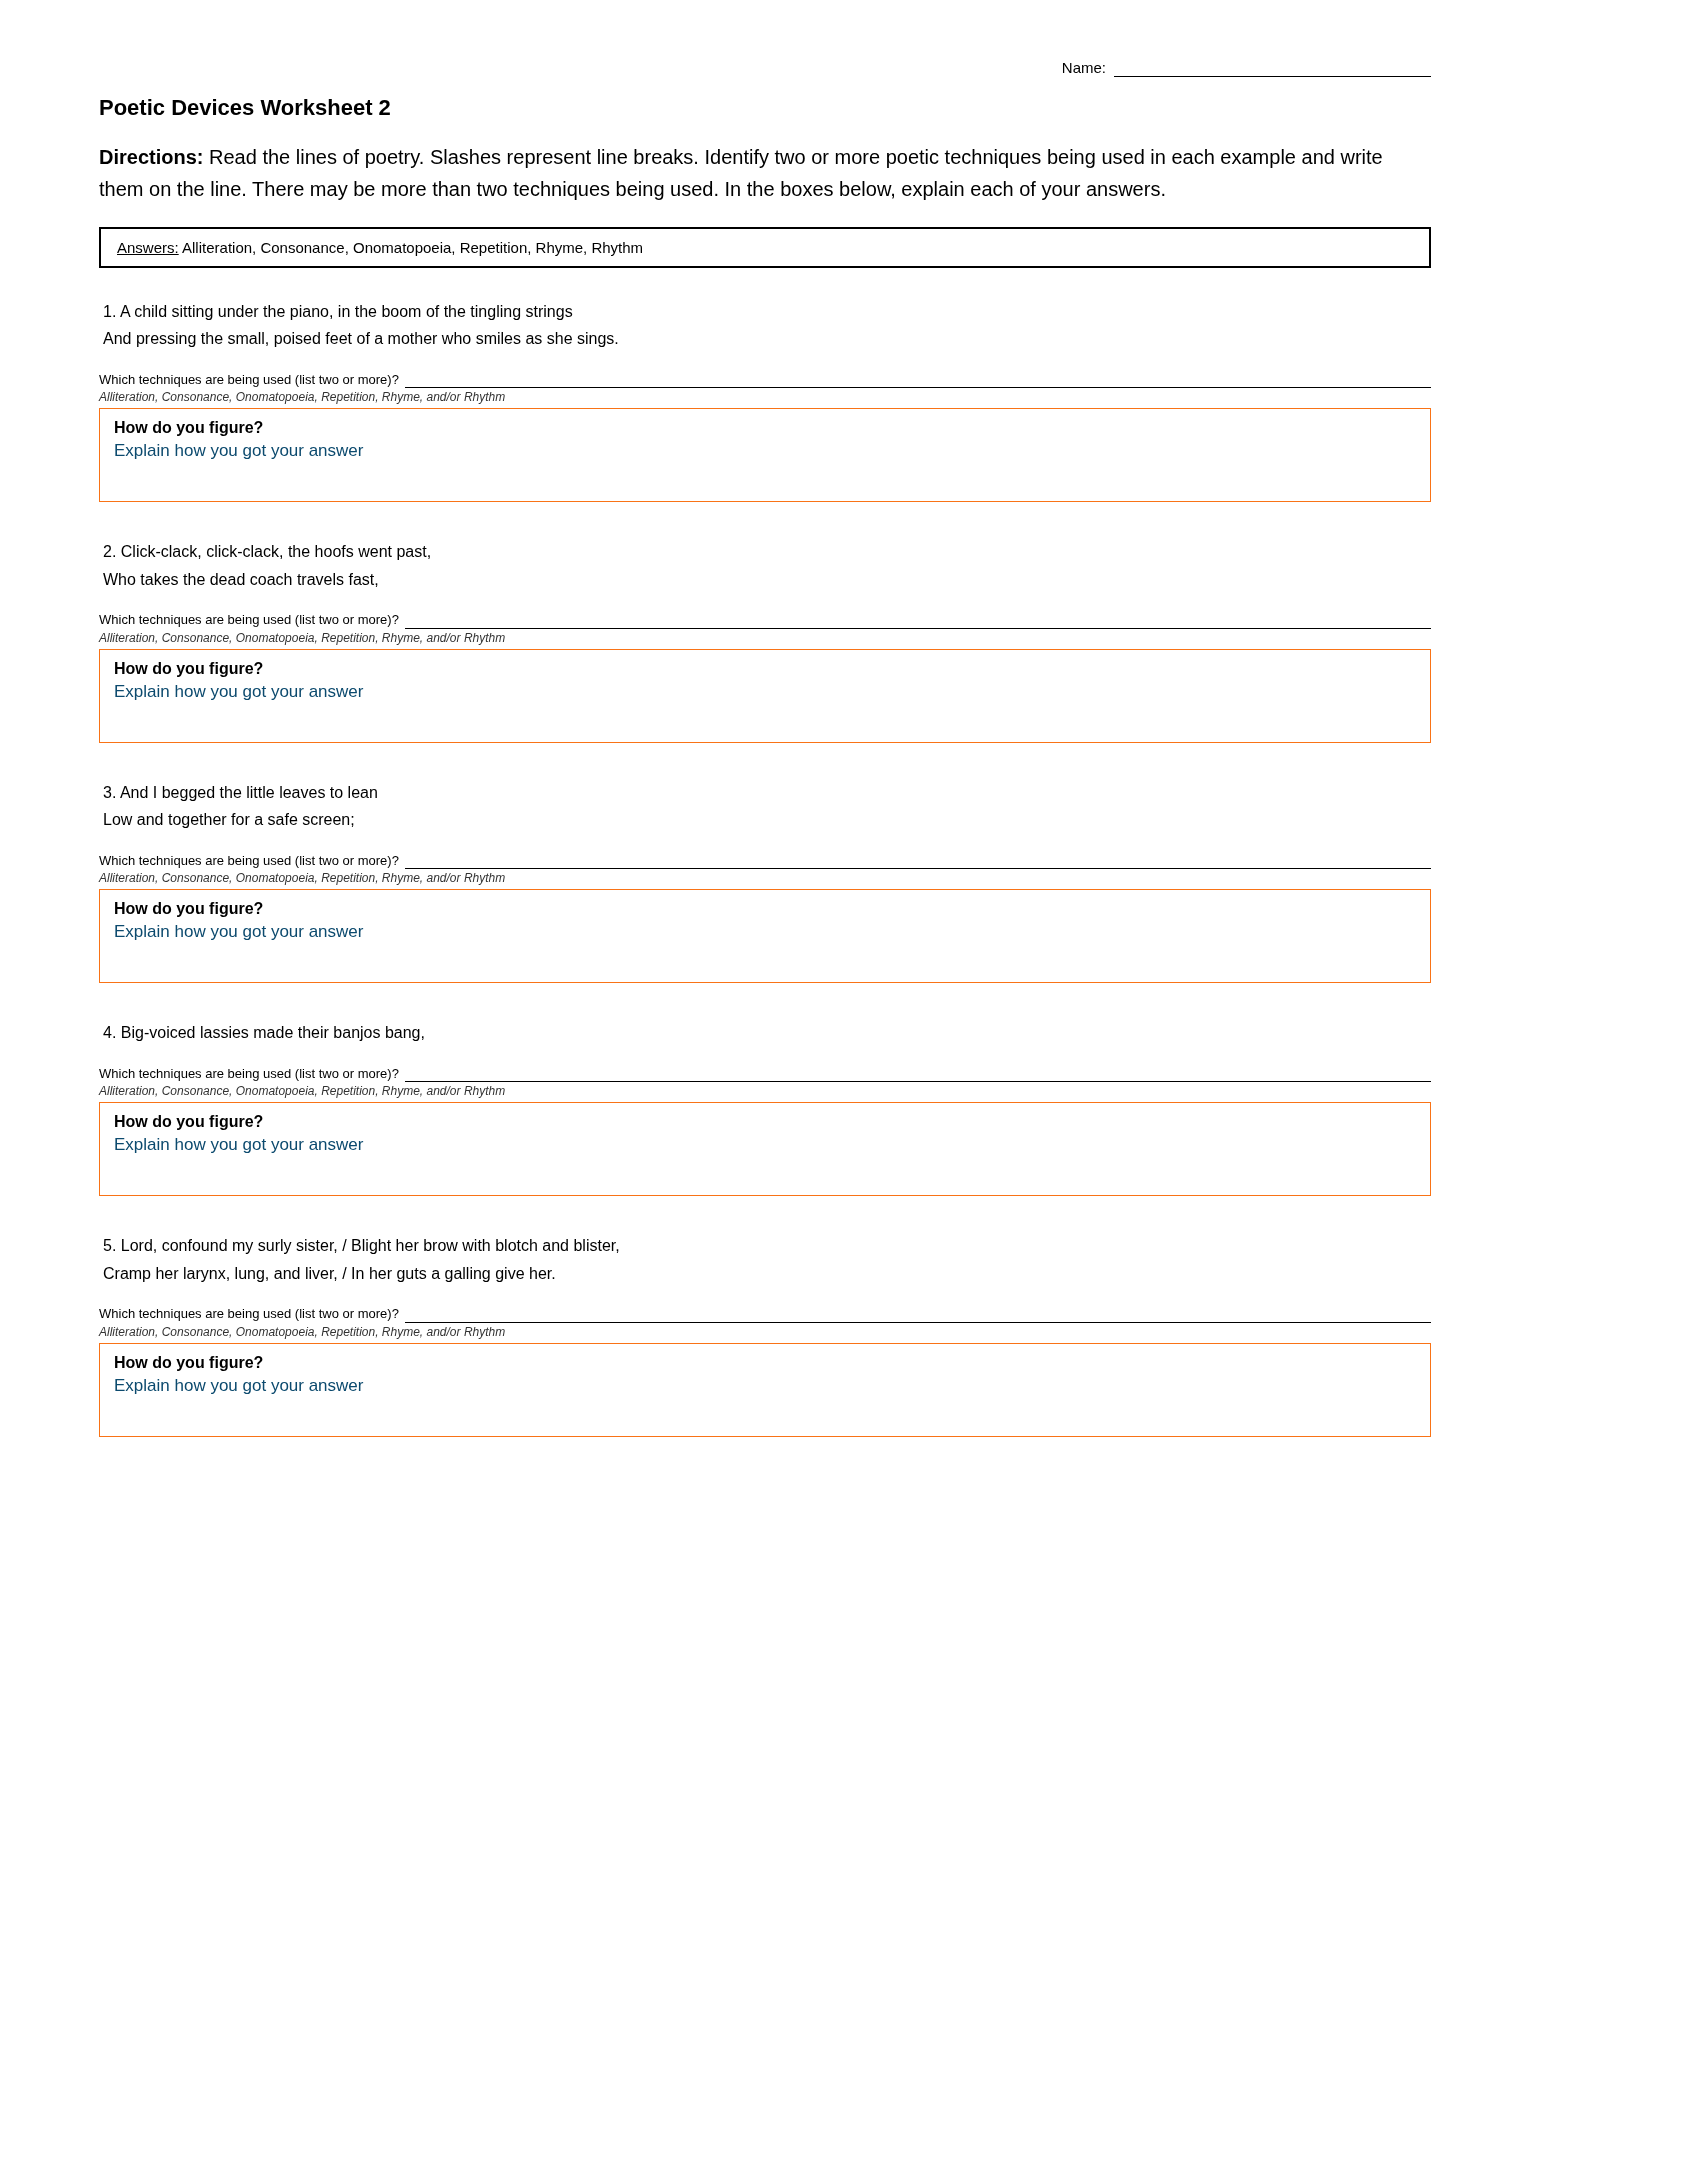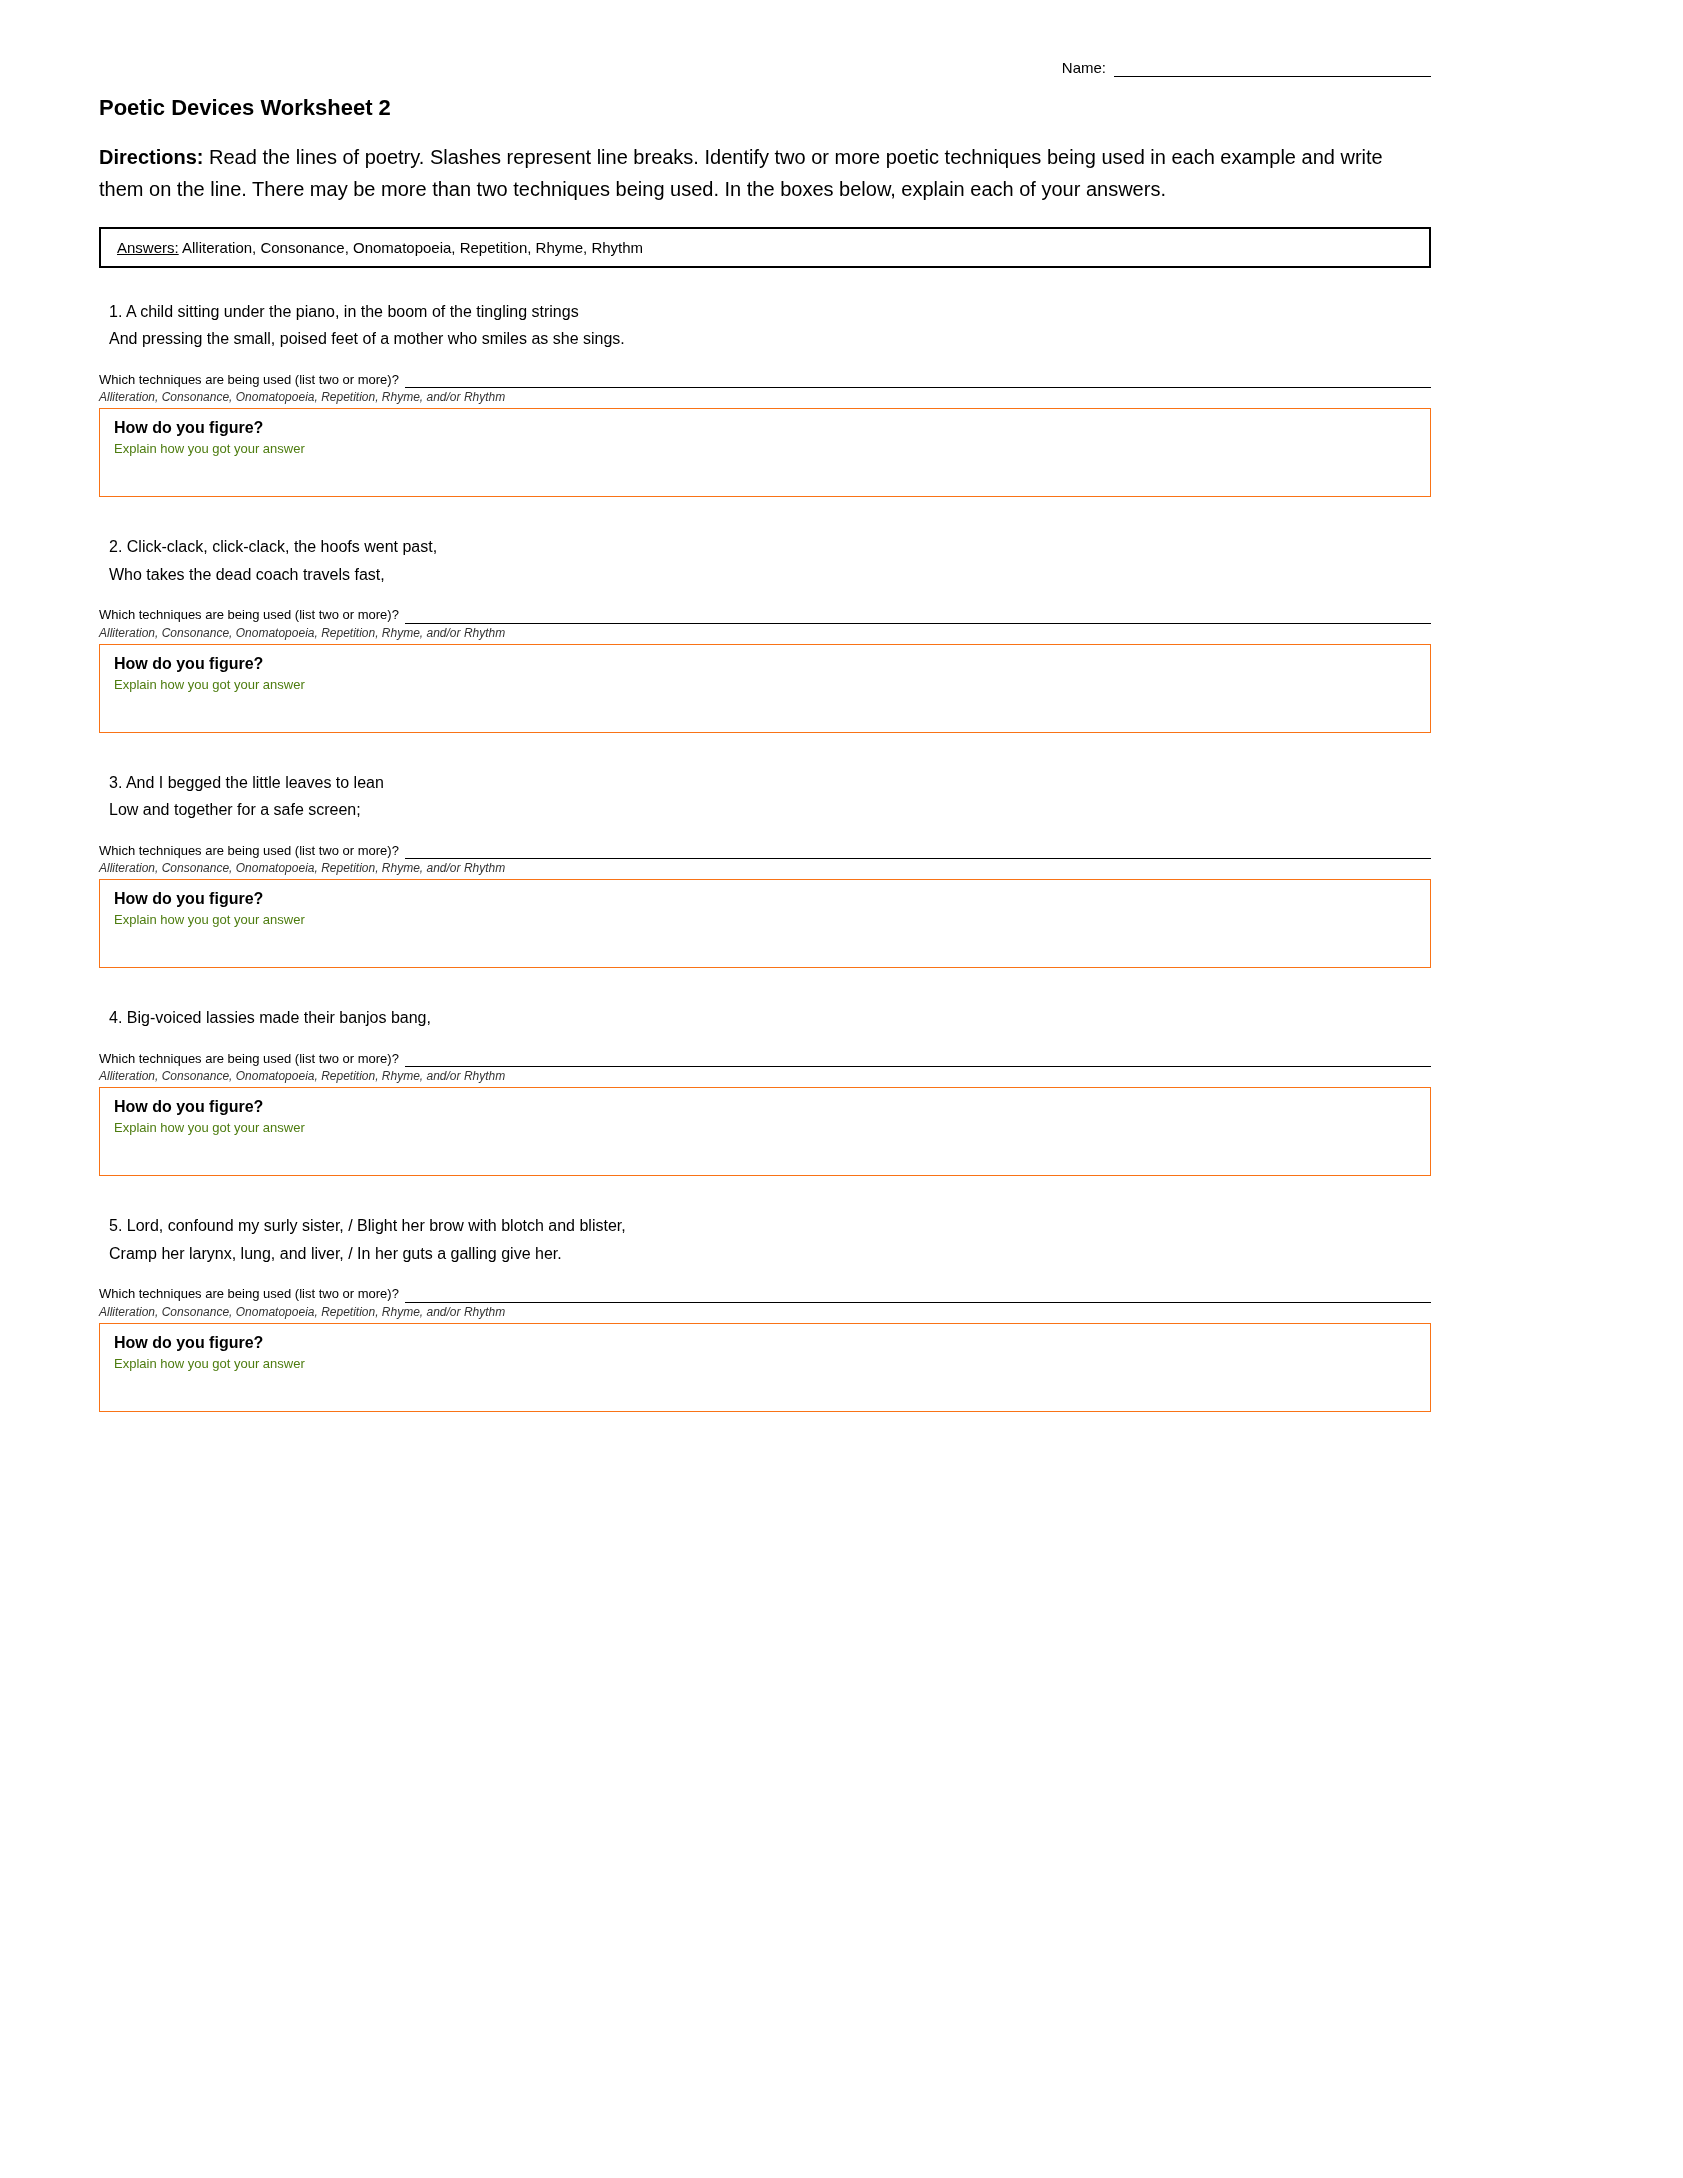--- a/index.html
+++ b/index.html
@@ -70,21 +70,21 @@
     }
 
     .question-block {
       margin-bottom: 36px;
     }
 
     .poem-lines {
       font-size: 16px;
       line-height: 1.7;
       margin-bottom: 18px;
-      margin-left: 10px;
+      margin-left: 4px;
     }
 
     .which-techniques-row {
       display: flex;
       align-items: center;
       margin-bottom: 2px;
     }
 
     .which-techniques-label {
       font-size: 13px;
@@ -112,22 +112,22 @@
       min-height: 89px;
     }
 
     .figure-title {
       font-size: 16px;
       font-weight: bold;
       margin-bottom: 4px;
     }
 
     .figure-subtitle {
-      font-size: 13px;
-      color: #4d7c0f;
+      font-size: 17px;
+      color: #0c4a6e;
     }
 
     .question-number {
       font-size: 16px;
     }
   </style>
 </head>
 <body>
 
 <div class="page">

